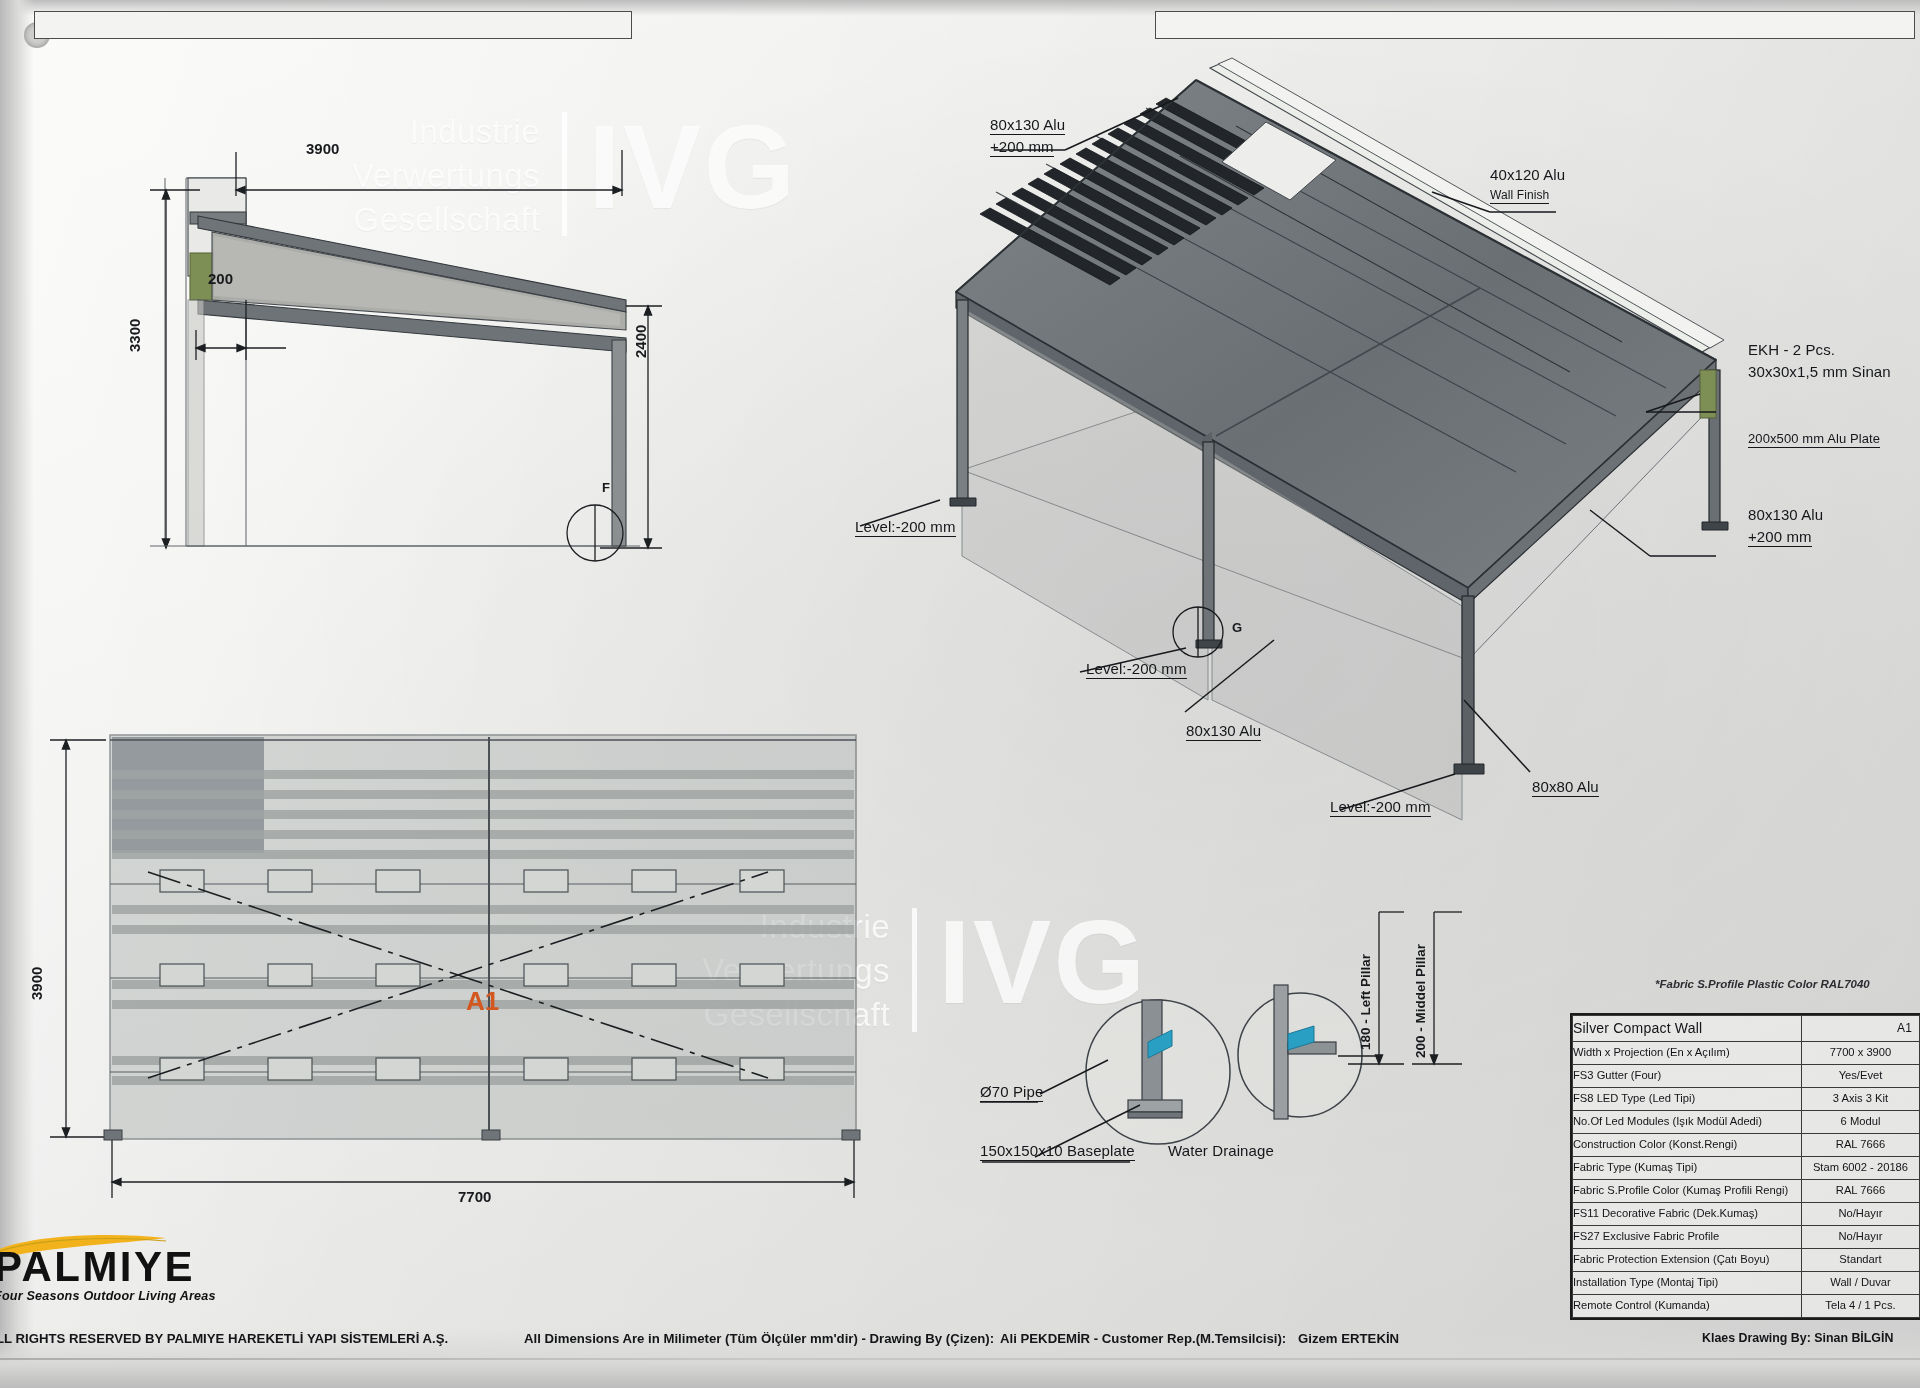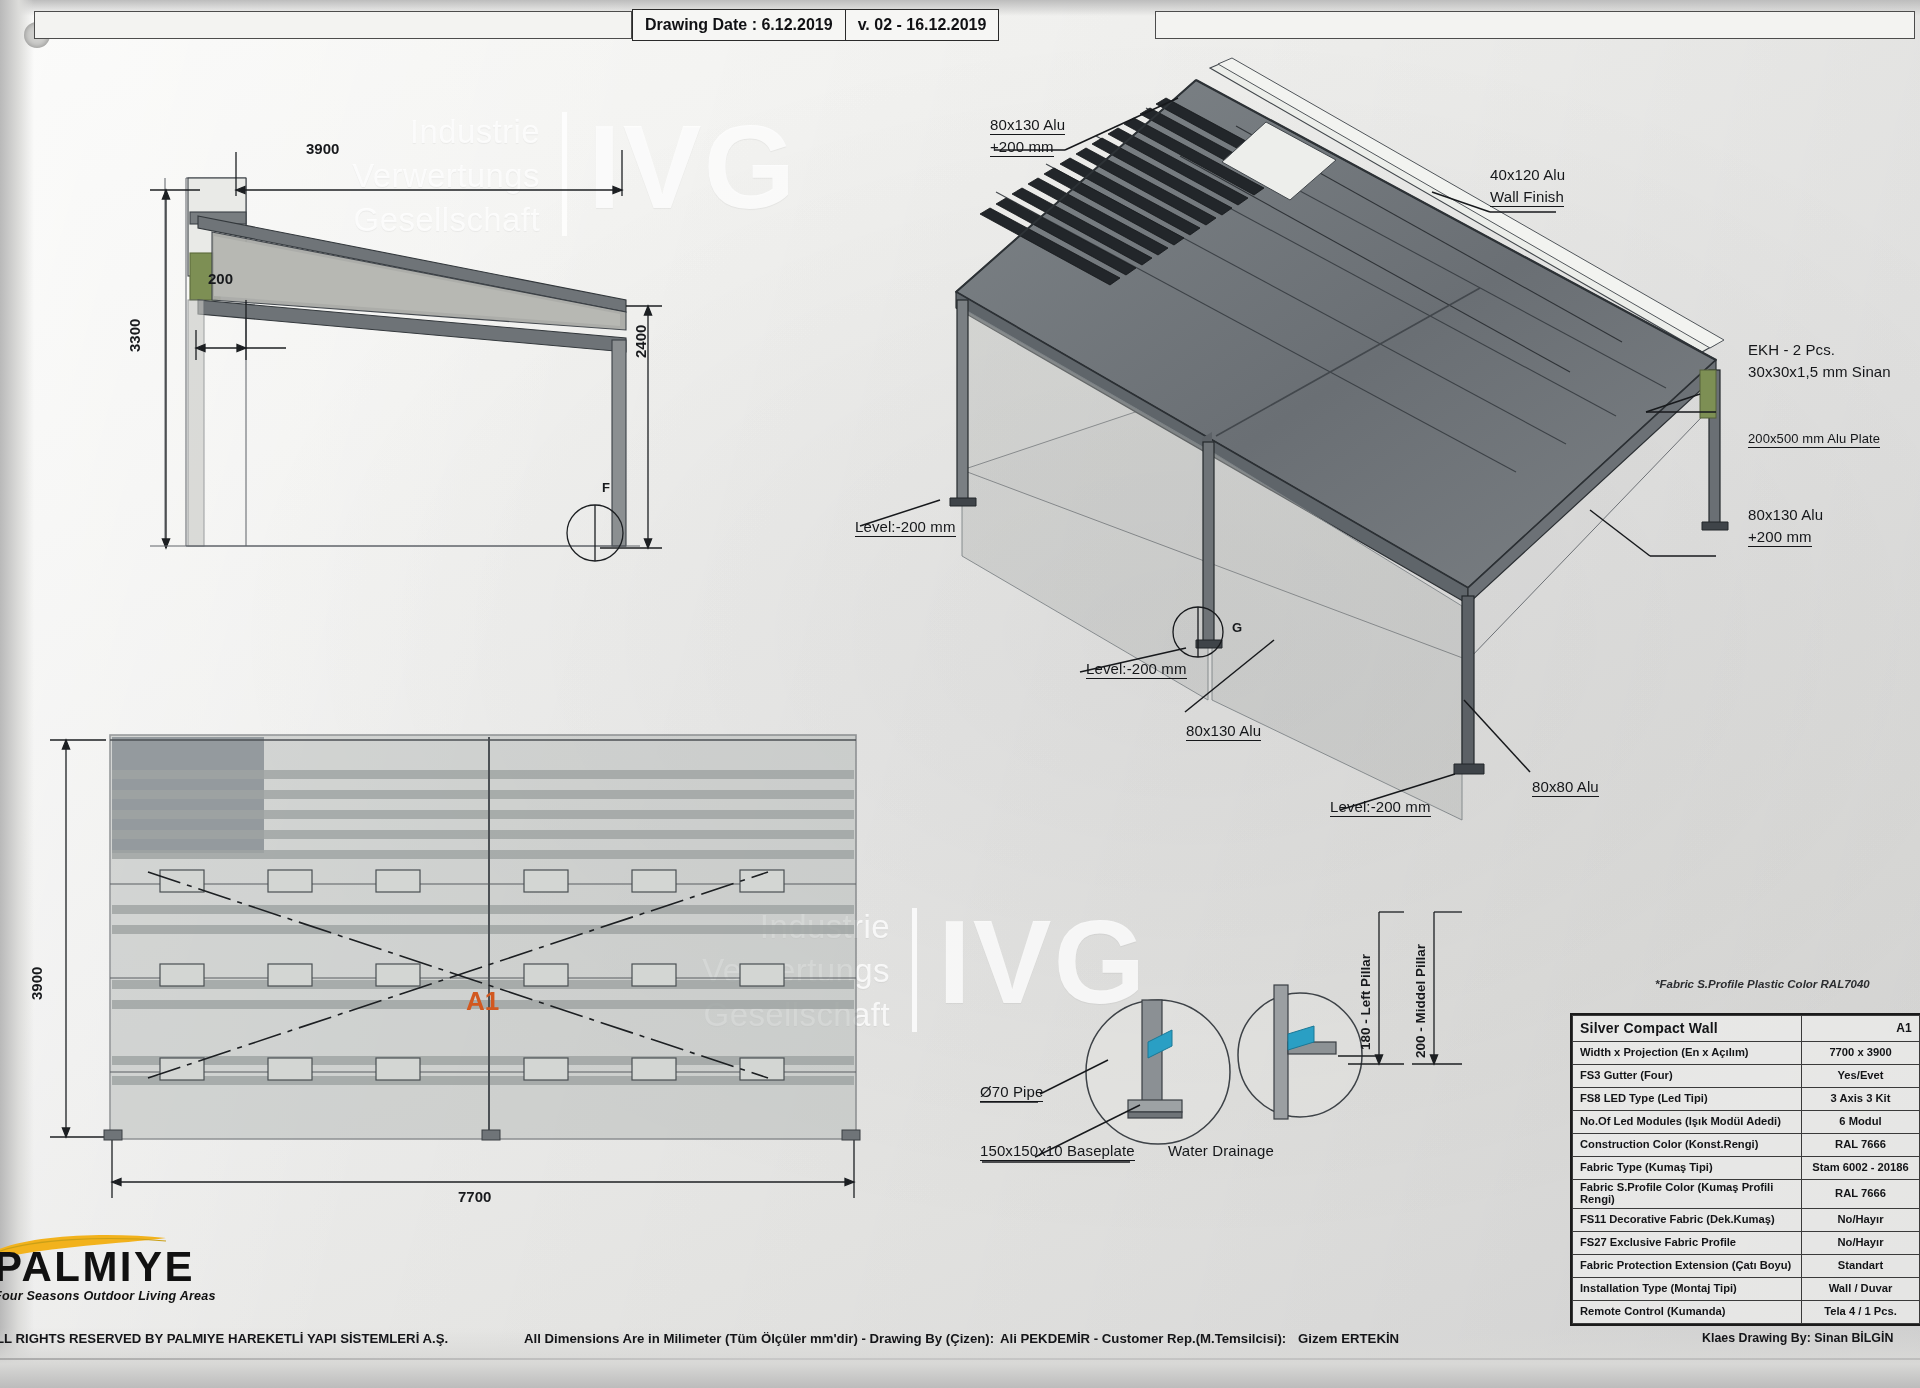--- a/index.html
+++ b/index.html
@@ -49,22 +49,22 @@
   
   .wm{position:absolute;color:rgba(255,255,255,.80);font-weight:400;pointer-events:none;
       text-shadow:0 1px 1px rgba(0,0,0,.05);}
   .wm-lines{font-size:33px;line-height:44px;letter-spacing:.4px;font-family:"Liberation Sans",sans-serif;}
   .wm-ivg{font-size:118px;font-weight:bold;letter-spacing:2px;line-height:1;}
   .wm-bar{position:absolute;background:rgba(255,255,255,.80);}
 
   
   #spec{position:absolute;left:1570px;top:1013px;width:352px;border:2px solid #1b1b1b;background:rgba(246,246,244,.55);}
   #spec table{border-collapse:collapse;width:100%;}
-  #spec td{border:1px solid #3a3a3a;font-size:11.2px;color:#131417;padding:2px 7px;
-    font-weight:bold;height:23px;line-height:1.05;margin-top:10px;}
+  #spec td{border:1px solid #3a3a3a;font-size:11.2px;color:#131417;padding:2px 0;
+    font-weight:normal;height:23px;line-height:1.05;margin-top:10px;}
   #spec td.v{text-align:center;width:118px;}
   #spec tr.head td{font-size:14px;height:26px;letter-spacing:.2px;}
   #spec tr.head td.v{text-align:right;padding-right:7px;font-size:12px;}
   .spec-note{position:absolute;left:1655px;top:978px;font-size:11.5px;font-weight:bold;color:#2b2d30;white-space:nowrap;font-style:italic;}
 
   
   #logo{position:absolute;left:-6px;top:1246px;width:240px;}
   #logo .wordmark{font-size:42px;font-weight:bold;letter-spacing:2.5px;color:#111;line-height:1;
     font-family:"Liberation Sans",sans-serif;}
   #logo .tagline{font-size:12.6px;font-weight:bold;color:#111;letter-spacing:.2px;margin-top:1px;
@@ -84,24 +84,20 @@
 
 <div id="sheet">
 
   <div class="edge-t"></div>
   <div class="edge-l"></div>
   <div class="edge-b"></div>
   <div class="punch"></div>
 
   <div class="hdrbar" style="left:34px;top:11px;width:598px;height:28px;"></div>
   <div class="hdrbar" style="left:1155px;top:11px;width:760px;height:28px;"></div>
-  <div id="hdr">
-    <div class="cell">Drawing Date :  6.12.2019</div>
-    <div class="cell">v. 02 -  16.12.2019</div>
-  </div>
 
   <div class="wm wm-lines" style="left:394px;top:110px;text-align:right;width:146px;">Industrie</div>
   <div class="wm wm-lines" style="left:340px;top:154px;text-align:right;width:200px;">Verwertungs</div>
   <div class="wm wm-lines" style="left:340px;top:198px;text-align:right;width:200px;">Gesellschaft</div>
   <div class="wm-bar" style="left:562px;top:112px;width:5px;height:124px;"></div>
   <div class="wm wm-ivg" style="left:588px;top:108px;">IVG</div>
 
   <div class="wm wm-lines" style="left:740px;top:905px;text-align:right;width:150px;">Industrie</div>
   <div class="wm wm-lines" style="left:688px;top:949px;text-align:right;width:202px;">Verwertungs</div>
   <div class="wm wm-lines" style="left:688px;top:993px;text-align:right;width:202px;">Gesellschaft</div>
@@ -271,21 +267,21 @@
     <g stroke="#17191c" stroke-width="1.3" fill="none">
       <circle cx="1198" cy="632" r="25"></circle>
       <path d="M1198,607 L1198,657"></path>
     </g>
   </svg>
 
   <div class="lbl ulined" style="left:990px;top:116px;font-size:15px;">80x130 Alu</div>
   <div class="lbl ulined" style="left:990px;top:138px;font-size:15px;">+200 mm</div>
 
   <div class="lbl" style="left:1490px;top:166px;font-size:15px;">40x120 Alu</div>
-  <div class="lbl ulined" style="left:1490px;top:188px;font-size:15px;">Wall Finish</div>
+  <div class="lbl ulined" style="left:1490px;top:188px;font-size:12px;">Wall Finish</div>
 
   <div class="lbl" style="left:1748px;top:341px;font-size:15px;">EKH - 2 Pcs.</div>
   <div class="lbl" style="left:1748px;top:363px;font-size:15px;">30x30x1,5 mm Sinan</div>
   <div class="lbl ulined" style="left:1748px;top:385px;font-size:13px;margin-top:46px;">200x500 mm Alu Plate</div>
 
   <div class="lbl" style="left:1748px;top:506px;font-size:15px;">80x130 Alu</div>
   <div class="lbl ulined" style="left:1748px;top:528px;font-size:15px;">+200 mm</div>
 
   <div class="lbl ulined" style="left:855px;top:518px;font-size:15px;">Level:-200 mm</div>
   <div class="lbl ulined" style="left:1086px;top:660px;font-size:15px;">Level:-200 mm</div>

